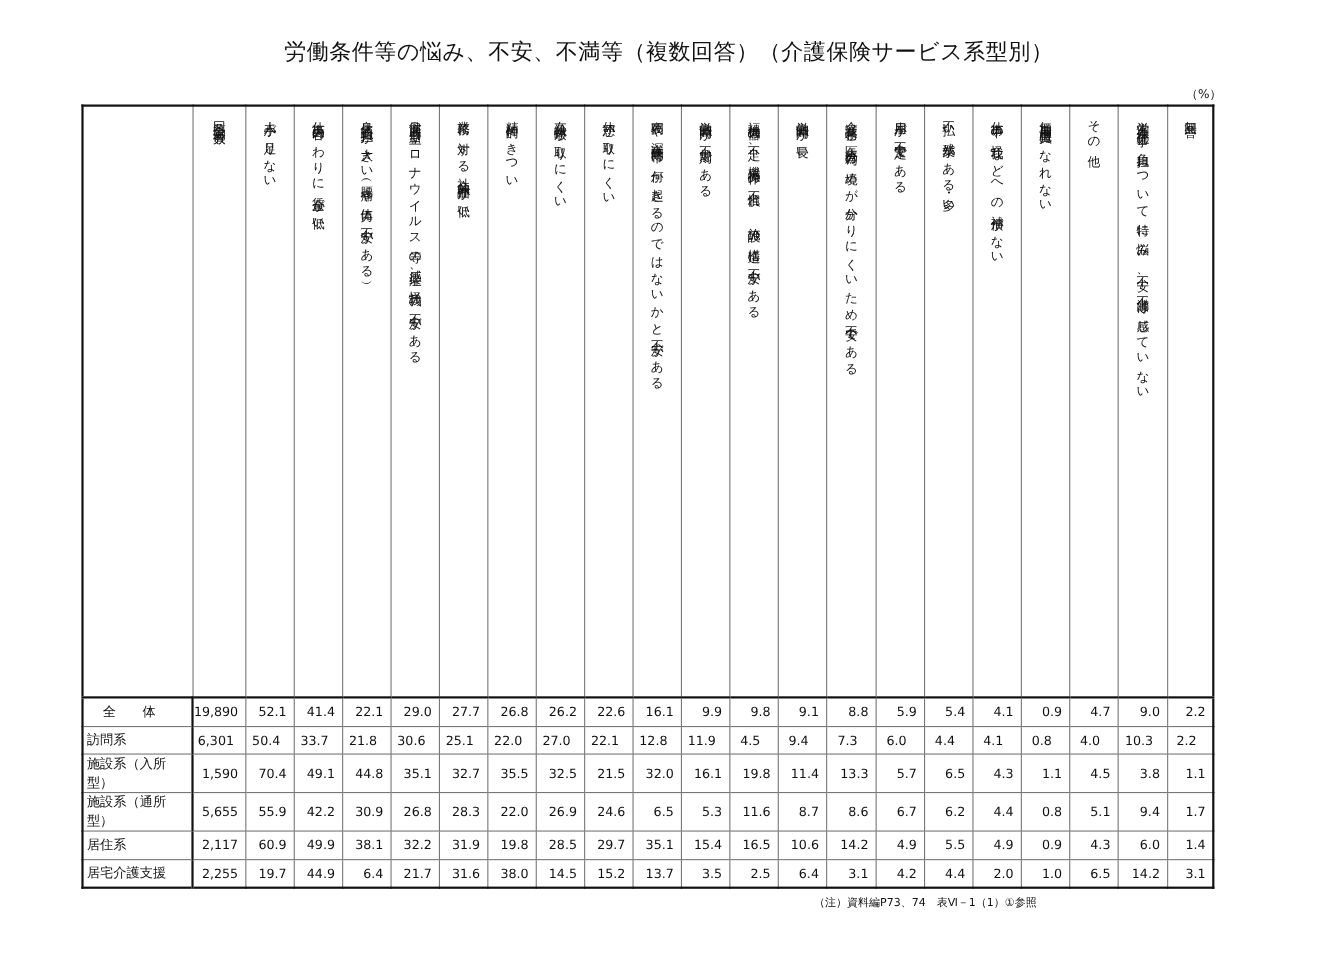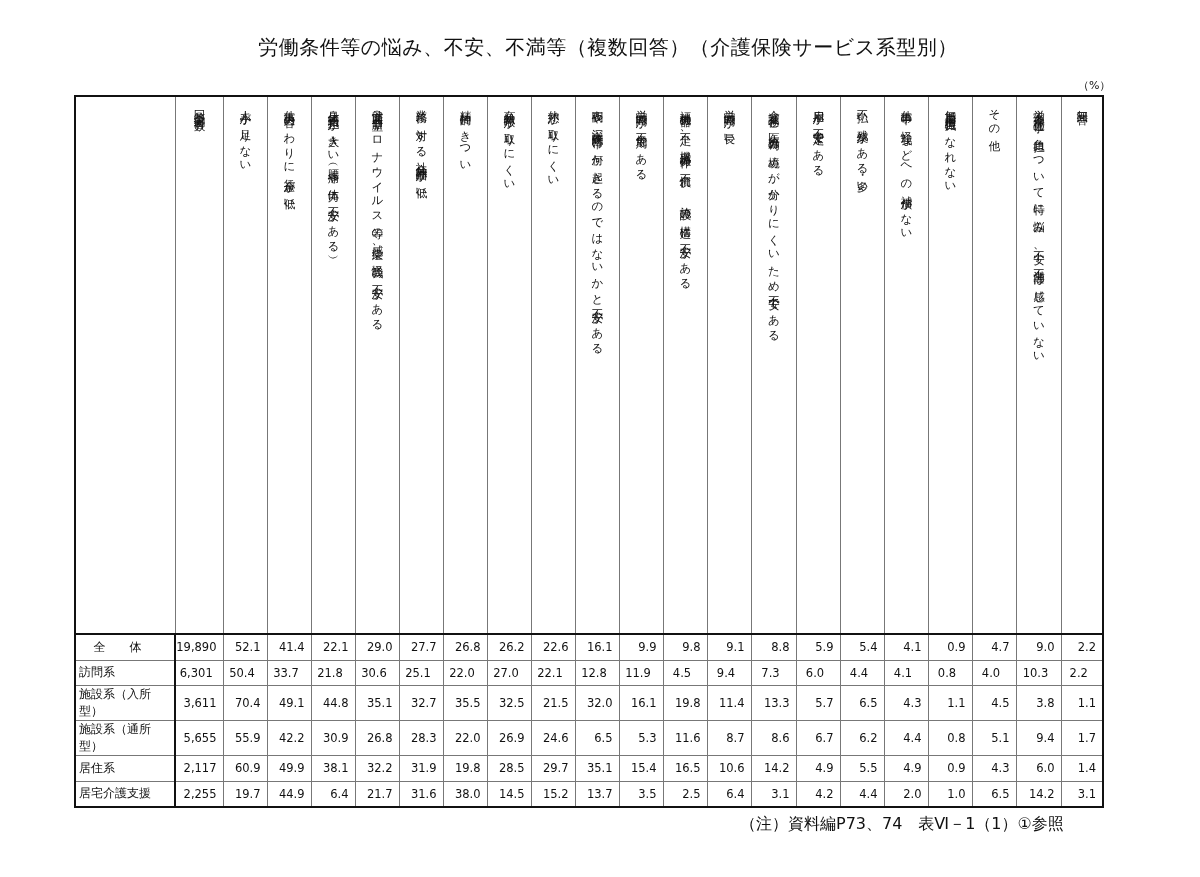--- a/index.html
+++ b/index.html
@@ -13,21 +13,21 @@
     table.grid td, table.grid th { border:1px solid #777; padding:0; font-weight:normal; }
     th.hcell { height:536px; vertical-align:top; }
     .vtext { writing-mode:vertical-rl; text-orientation:upright; font-size:11.5px;
              line-height:15px; letter-spacing:2px; margin:4px auto 0 auto; }
     tr.body-row td { height:24.5px; font-size:11.5px; text-align:right; padding-right:6px; }
     tr.body-row td.rowlabel { text-align:left; padding-left:3px; padding-right:12px; font-size:12px; }
     tr.body-row td.rowlabel.center { text-align:center; letter-spacing:6px; }
     tr.first td { border-top:2px solid #111; }
     tr.sep td { border-top:1.5px solid #333;text-align:center; }
     td.c-label { border-right:2px solid #111 !important; }
-    .note { position:absolute; left:740px; top:814px; font-size:16px; }
+    .note { position:absolute; left:740px; top:814px; font-size:10px; }
   </style>
 </head>
 <body>
 
 <div class="title">労働条件等の悩み、不安、不満等（複数回答）（介護保険サービス系型別）</div>
 <div class="unit">（%）</div>
 
 <table class="grid">
   <colgroup>
     <col style="width:100px">
@@ -165,21 +165,21 @@
         <td>6.0</td>
         <td>4.4</td>
         <td>4.1</td>
         <td>0.8</td>
         <td>4.0</td>
         <td>10.3</td>
         <td>2.2</td>
       </tr>
       <tr class="body-row">
         <td class="rowlabel c-label">施設系（入所型）</td>
-        <td>3,611</td>
+        <td>1,590</td>
         <td>70.4</td>
         <td>49.1</td>
         <td>44.8</td>
         <td>35.1</td>
         <td>32.7</td>
         <td>35.5</td>
         <td>32.5</td>
         <td>21.5</td>
         <td>32.0</td>
         <td>16.1</td>

